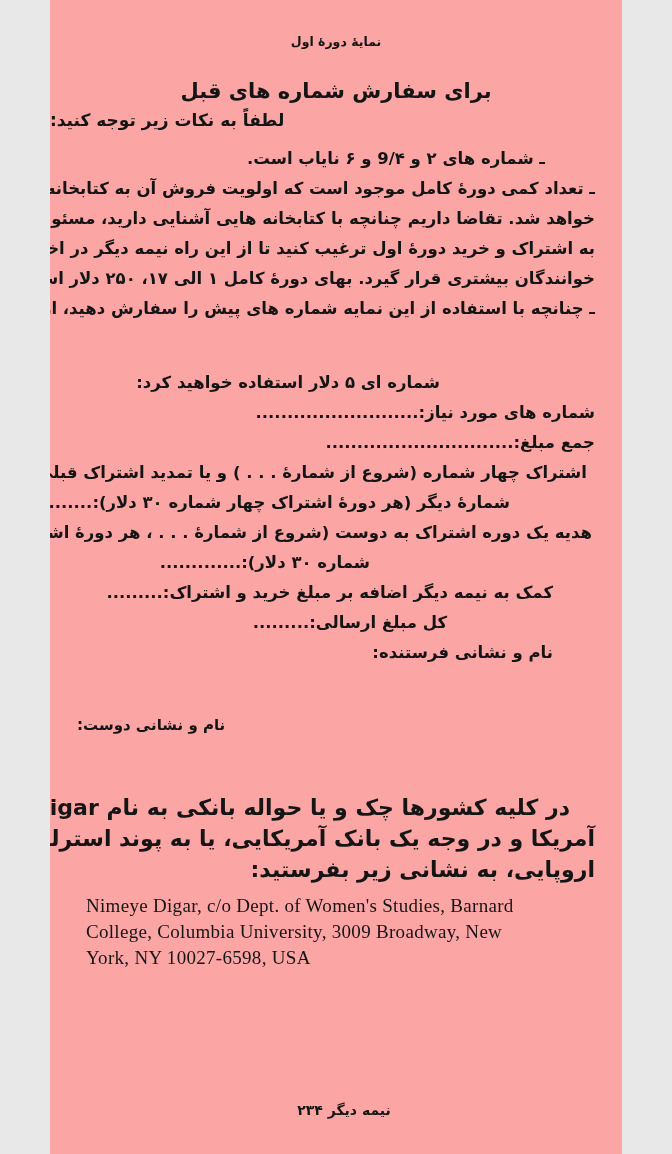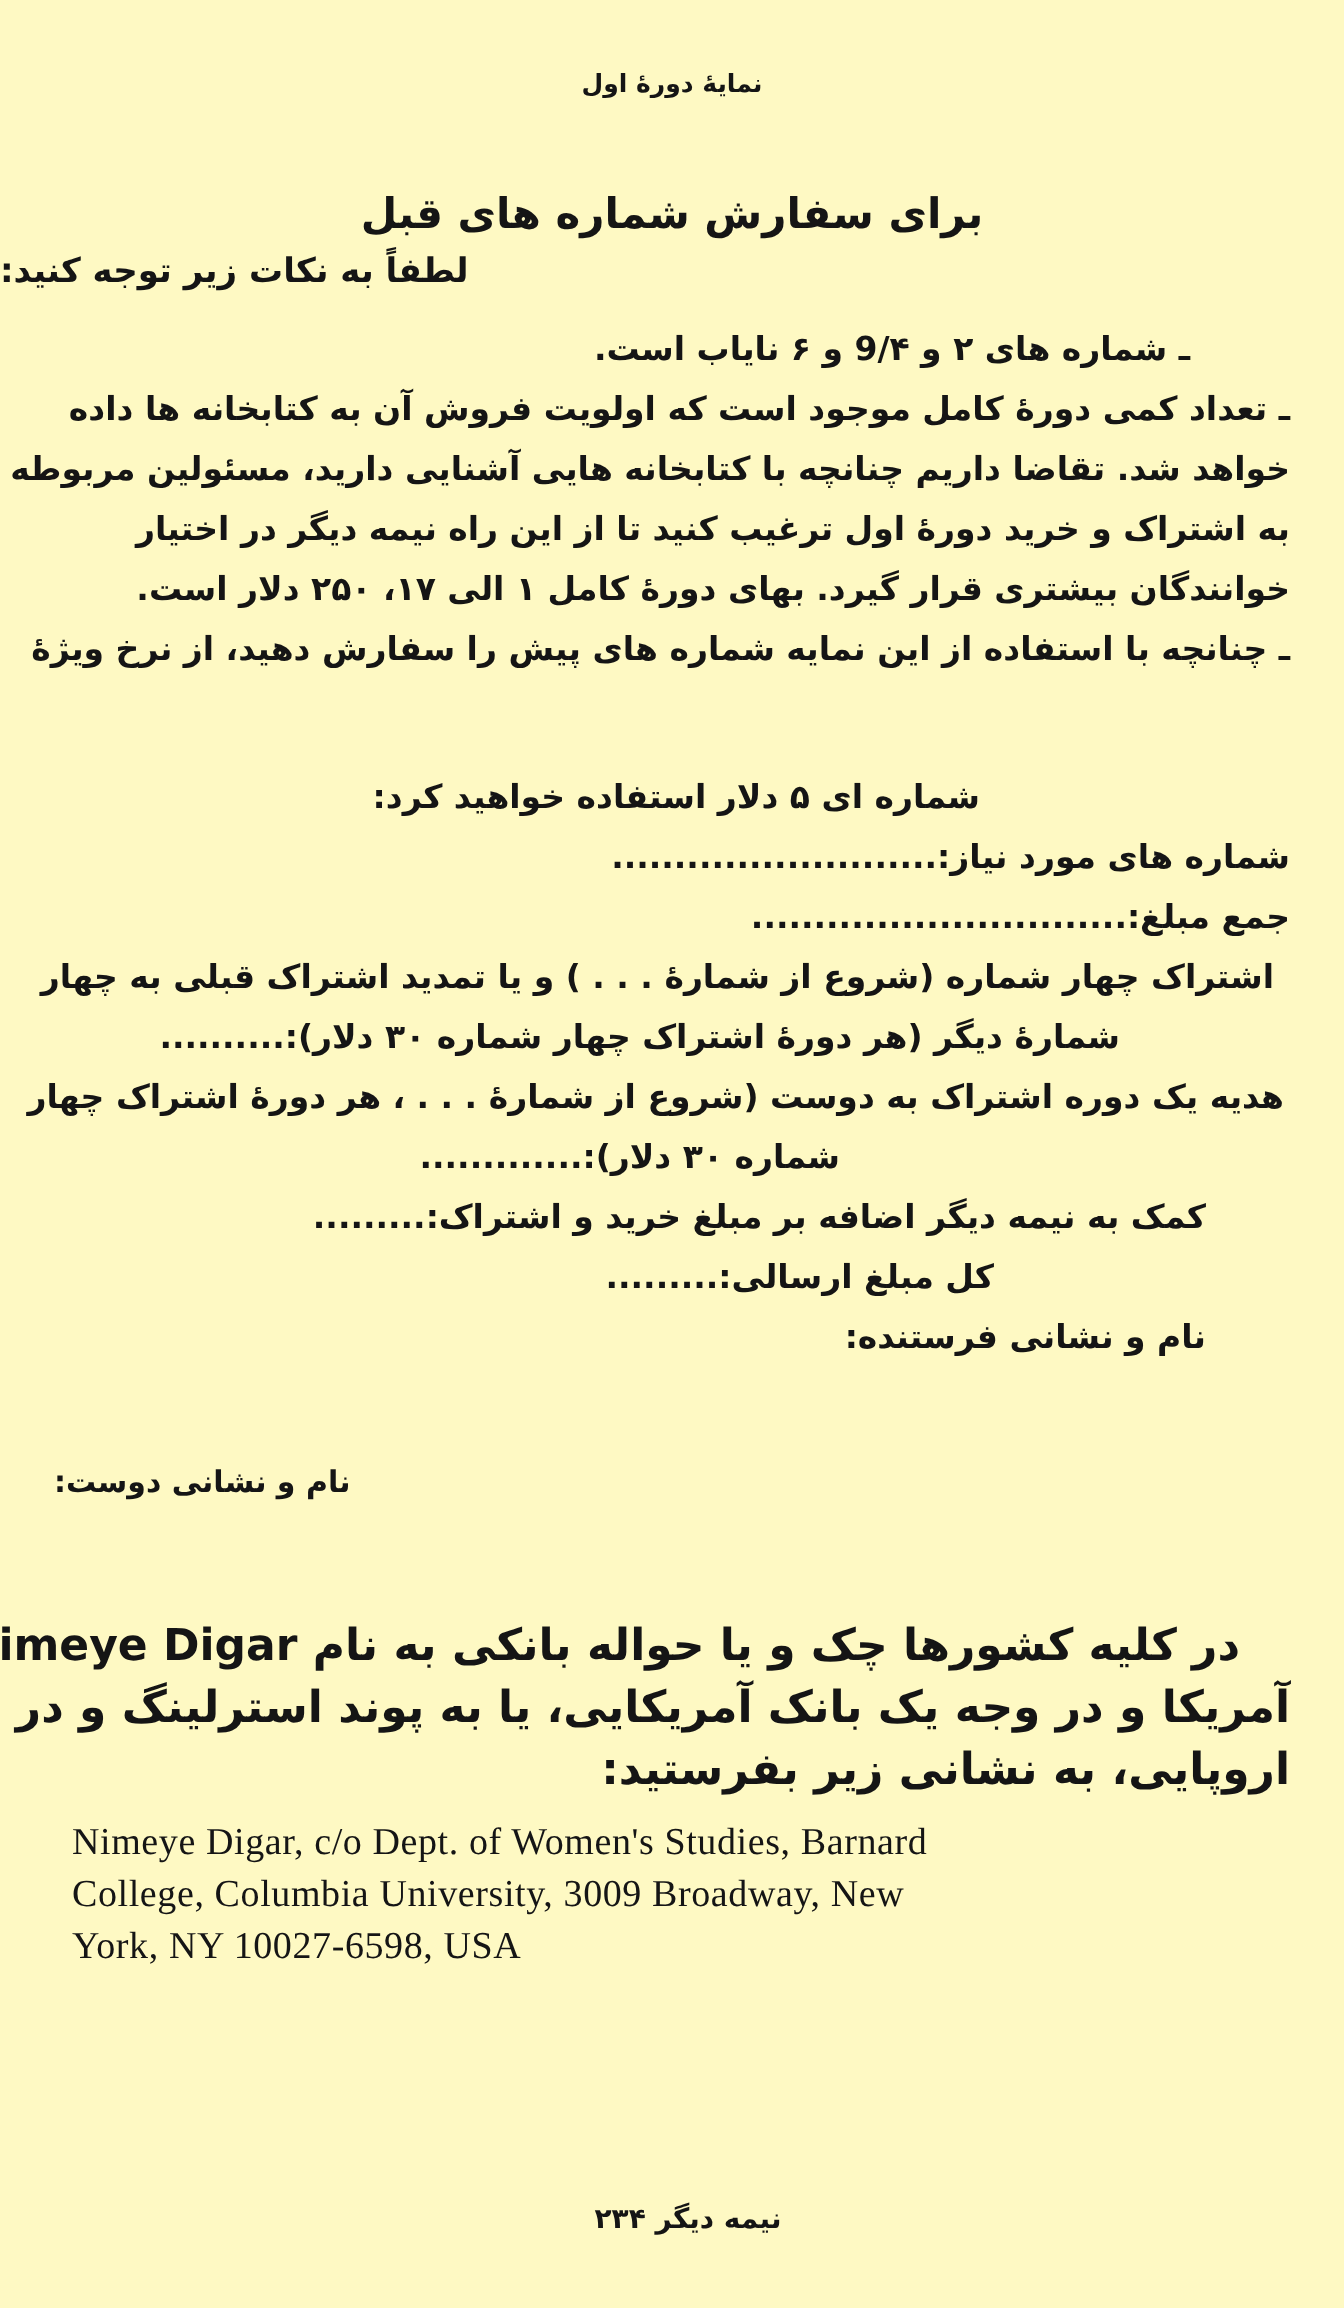--- a/index.html
+++ b/index.html
@@ -1,33 +1,33 @@
 <!DOCTYPE html>
 <html lang="fa"><head>
 <meta charset="utf-8">
 <style>
   html,body { margin:0; padding:0; background:#e8e8e8; }
   .page {
     position:relative;
-    width:672px; height:1154px;
+    width:572px; height:1154px;
     margin:0 auto;
-    background:#fef9c3;
+    background:#fca5a5;
     color:#151515;
     font-family:"DejaVu Sans", sans-serif;
     overflow:hidden;
   }
   .fa { direction:rtl; unicode-bidi:plaintext; }
   .page-header {
     padding-top:34px;
     text-align:center;
     font-size:12.5px;
     font-weight:bold;
   }
   .page-title {
-    margin-top:46px;
+    margin-top:30px;
     text-align:center;
     font-size:21px;
     font-weight:bold;
   }
   .page-subtitle {
     margin-top:7px;
     text-align:left;
     font-size:17px;
     font-weight:bold;
   }

